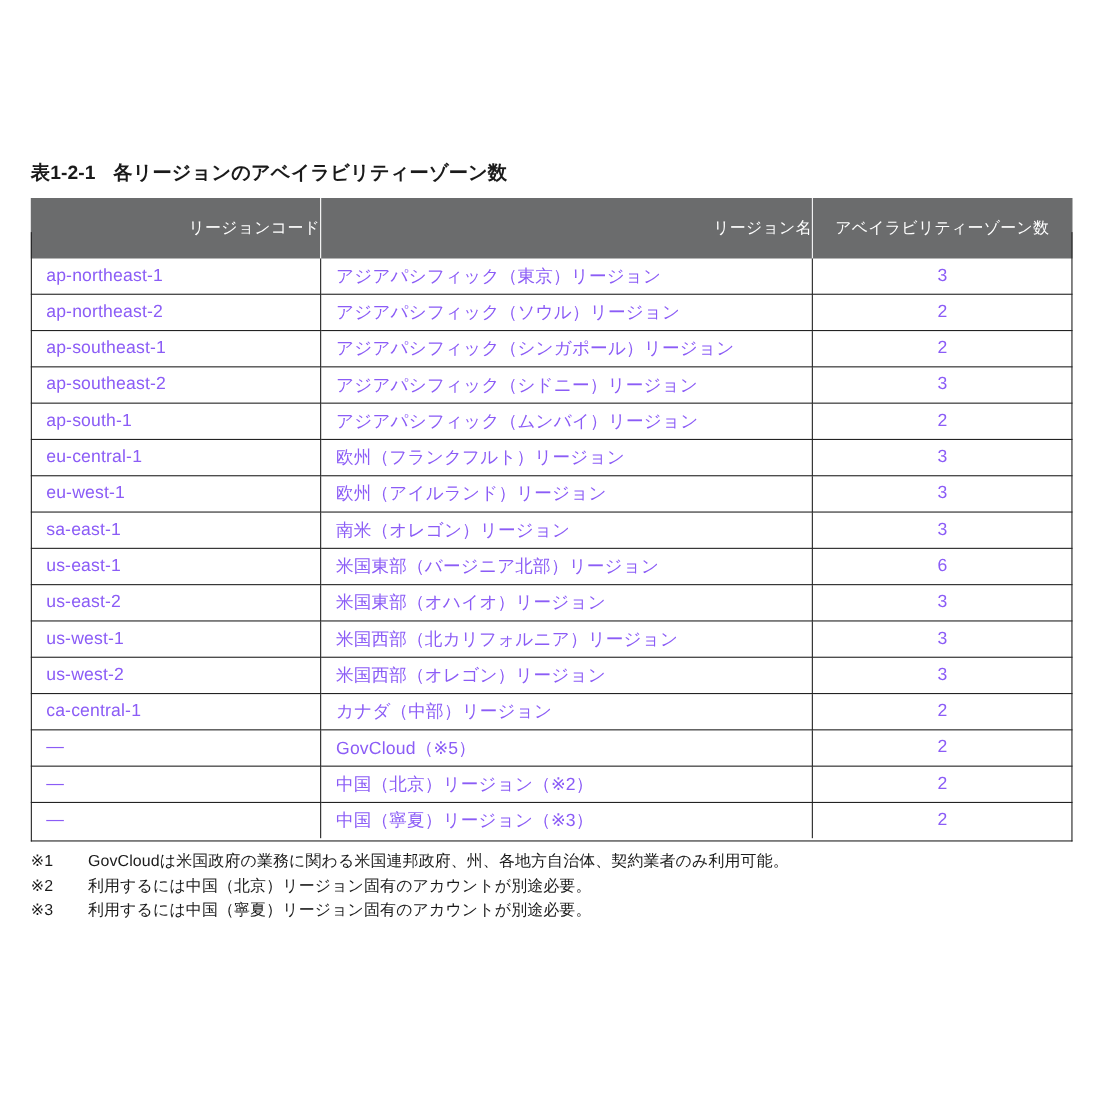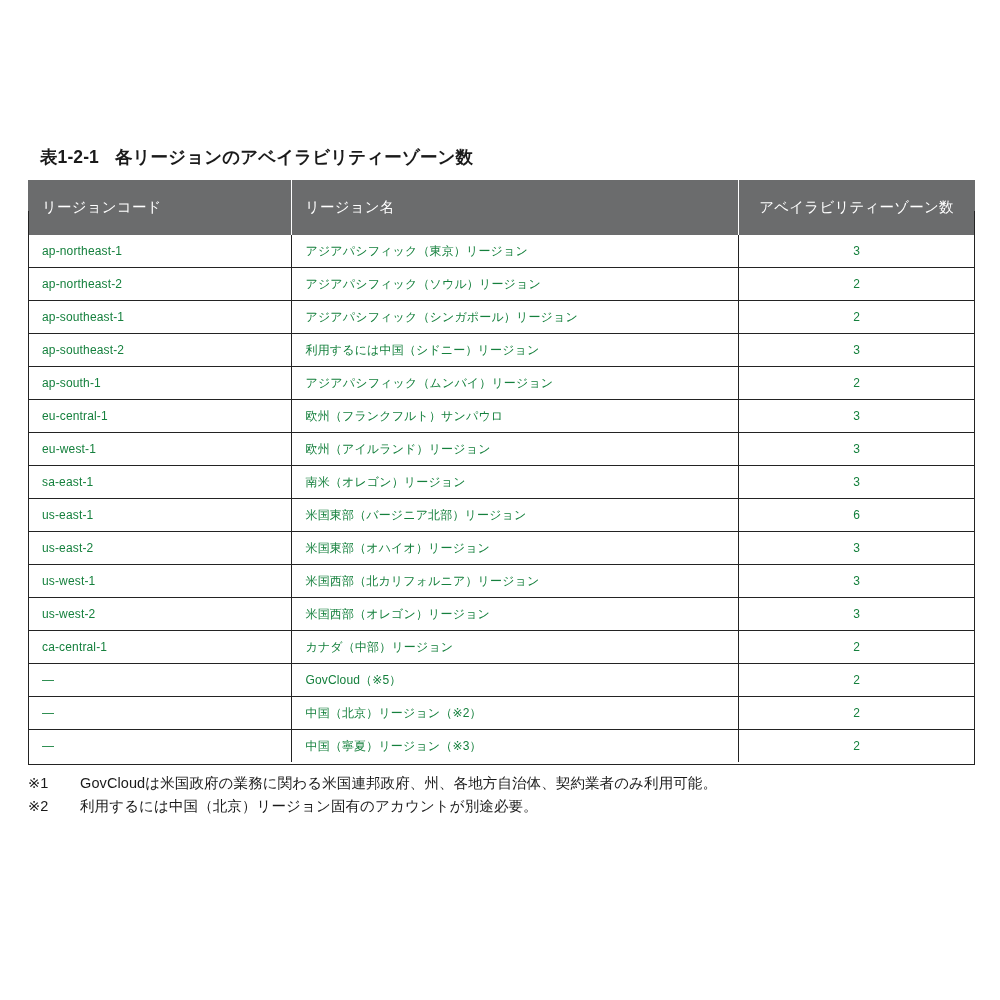--- a/index.html
+++ b/index.html
@@ -24,21 +24,20 @@
   
   #table-caption {
     position: absolute;
     left: 28px;
     top: 145px;
     font-size: 17.5px;
     font-weight: bold;
     letter-spacing: 0.1px;
     color: #1a1a1a;
     white-space: nowrap;
-    margin-left: 12px;
   }
   #table-caption .caption-number {
     margin-right: 16px;
   }
 
   
   #az-table {
     position: absolute;
     left: 28px;
     top: 180px;
@@ -52,38 +51,38 @@
   #az-table col.col-name  { width: 447px; }
   #az-table col.col-count { width: 237px; }
 
   #az-table thead th {
     background: #6b6c6d;
     color: #ffffff;
     font-size: 14.5px;
     font-weight: normal;
     height: 31px;
     padding: 0 0 0 14px;
-    text-align: left;
+    text-align: right;
     vertical-align: middle;
     border: none;
     letter-spacing: 0.2px;
   }
   #az-table thead th.th-count {
     text-align: center;
     padding: 12px;
   }
   
   #az-table thead th + th {
     box-shadow: inset 1px 0 0 0 #ffffff;
   }
 
   #az-table tbody td {
     height: 32px;
-    font-size: 12px;
-    color: #15803d;
+    font-size: 16px;
+    color: #8b5cf6;
     padding: 0 0 0 14px;
     vertical-align: middle;
     border-bottom: 1px solid #232323;
     border-right: 1px solid #232323;
     letter-spacing: 0.15px;
     white-space: nowrap;
     overflow: hidden;
   }
   #az-table tbody td.cell-count {
     text-align: center;
@@ -159,31 +158,31 @@
           <td class="cell-name">アジアパシフィック（ソウル）リージョン</td>
           <td class="cell-count">2</td>
         </tr>
         <tr>
           <td class="cell-code">ap-southeast-1</td>
           <td class="cell-name">アジアパシフィック（シンガポール）リージョン</td>
           <td class="cell-count">2</td>
         </tr>
         <tr>
           <td class="cell-code">ap-southeast-2</td>
-          <td class="cell-name">利用するには中国（シドニー）リージョン</td>
+          <td class="cell-name">アジアパシフィック（シドニー）リージョン</td>
           <td class="cell-count">3</td>
         </tr>
         <tr>
           <td class="cell-code">ap-south-1</td>
           <td class="cell-name">アジアパシフィック（ムンバイ）リージョン</td>
           <td class="cell-count">2</td>
         </tr>
         <tr>
           <td class="cell-code">eu-central-1</td>
-          <td class="cell-name">欧州（フランクフルト）サンパウロ</td>
+          <td class="cell-name">欧州（フランクフルト）リージョン</td>
           <td class="cell-count">3</td>
         </tr>
         <tr>
           <td class="cell-code">eu-west-1</td>
           <td class="cell-name">欧州（アイルランド）リージョン</td>
           <td class="cell-count">3</td>
         </tr>
         <tr>
           <td class="cell-code">sa-east-1</td>
           <td class="cell-name">南米（オレゴン）リージョン</td>
@@ -230,15 +229,16 @@
           <td class="cell-count">2</td>
         </tr>
       </tbody>
   </table>
 
   <div id="table-frame"></div>
 
   <div id="footnotes">
       <div class="footnote"><span class="fn-marker">※1</span><span class="fn-text">GovCloudは米国政府の業務に関わる米国連邦政府、州、各地方自治体、契約業者のみ利用可能。</span></div>
       <div class="footnote"><span class="fn-marker">※2</span><span class="fn-text">利用するには中国（北京）リージョン固有のアカウントが別途必要。</span></div>
+      <div class="footnote"><span class="fn-marker">※3</span><span class="fn-text">利用するには中国（寧夏）リージョン固有のアカウントが別途必要。</span></div>
     </div>
 
 </div>
 
 </body></html>

